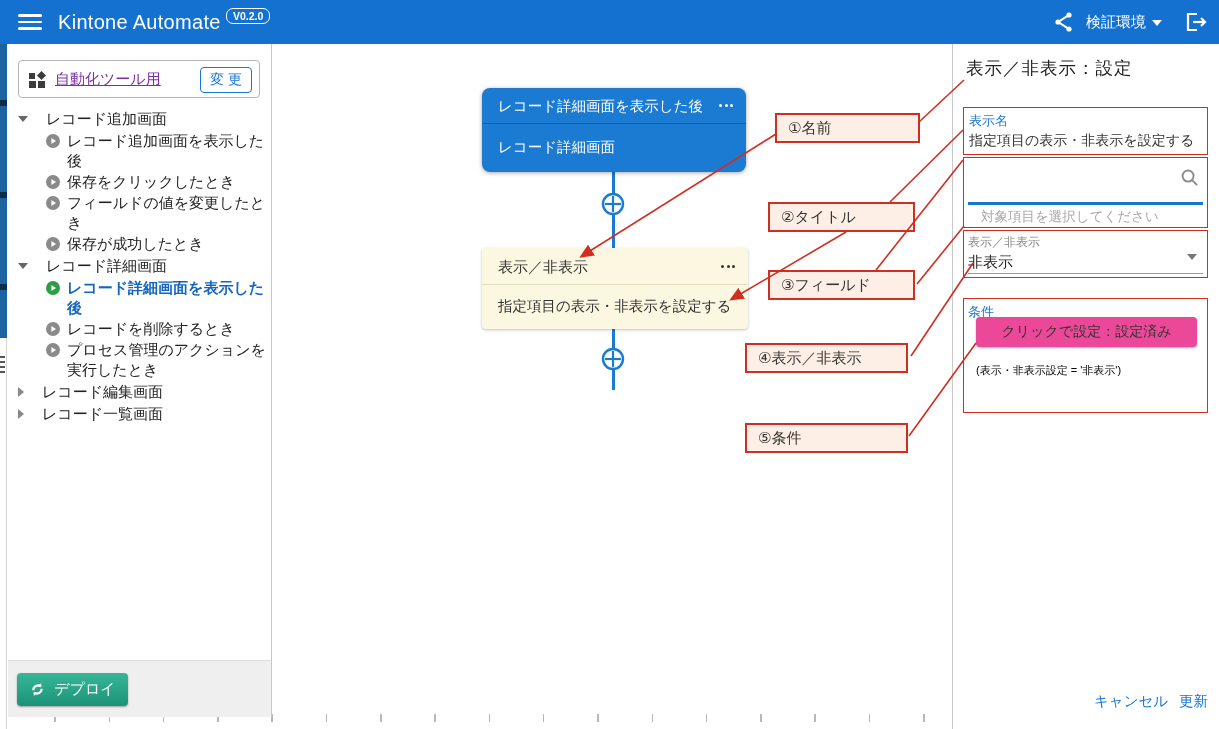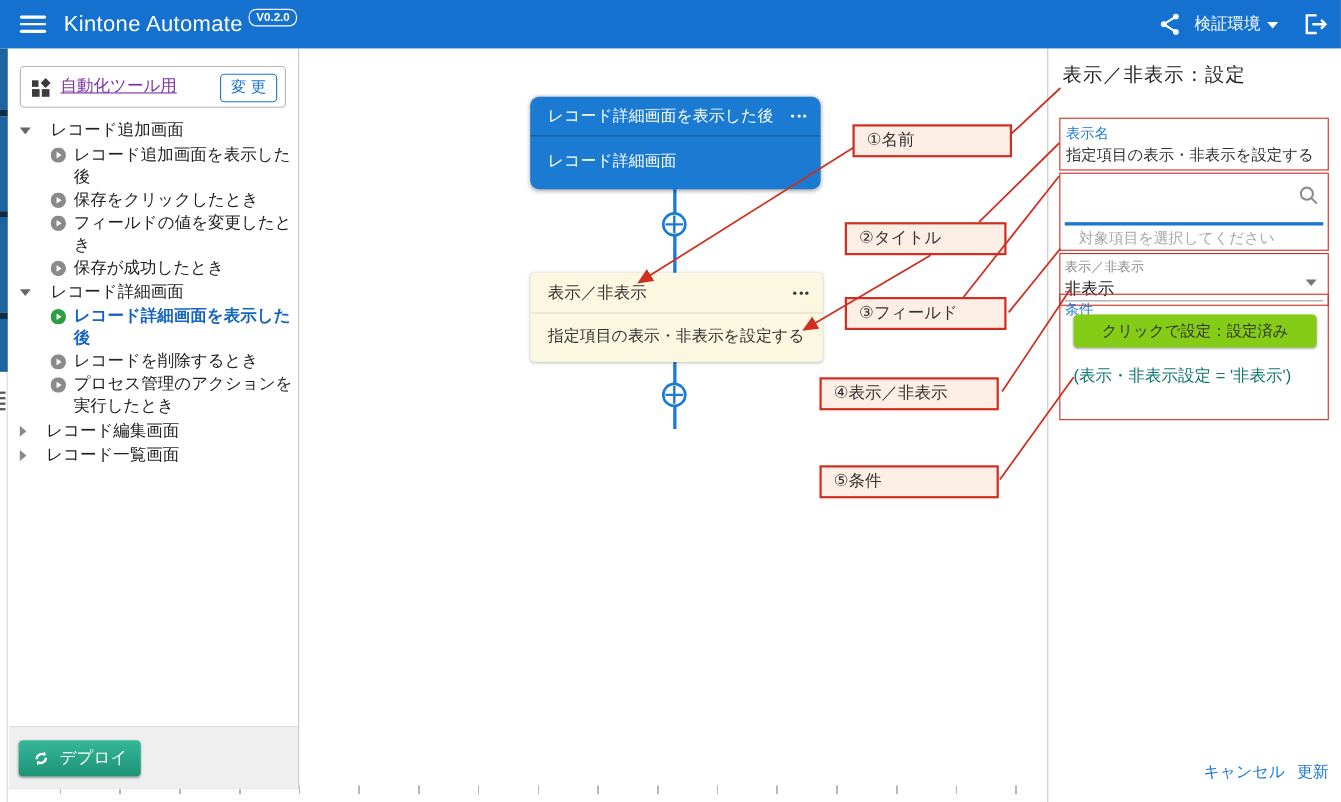--- a/index.html
+++ b/index.html
@@ -71,24 +71,24 @@
   .grp-field{top:113px;height:71px;}
   .grp-field .fg-label{font-size:14px;padding-top:6px;}
   .field-underline{position:absolute;left:4px;right:4px;top:44px;height:2.5px;background:var(--accent);}
   .field-placeholder{position:absolute;left:17px;top:50px;font-size:13.5px;color:#a8a8a8;white-space:nowrap;}
   .search-icon{position:absolute;right:8px;top:10px;}
   .grp-visibility{top:186px;height:48px;}
   .grp-visibility .fg-label{font-size:12px;color:#8a8a8a;padding-top:3px;padding-left:4px;}
   .grp-visibility .fg-value{font-size:15px;color:#222;padding-left:4px;}
   .dd-caret{position:absolute;right:10px;top:23px;width:0;height:0;border-left:5px solid transparent;border-right:5px solid transparent;border-top:6px solid #777;cursor:pointer;}
   .dd-underline{position:absolute;left:4px;right:4px;bottom:3px;height:1px;background:#9a9a9a;}
-  .grp-condition{top:223px;height:115px;}
+  .grp-condition{top:254px;height:115px;}
   .grp-condition .fg-label{padding-left:4px;}
-  .cond-btn{position:absolute;left:12px;top:18px;width:221px;height:30px;background:#84cc16;border:none;border-radius:4px;font-size:14px;color:#333;box-shadow:0 1px 2px rgba(0,0,0,.3);cursor:pointer;}
-  .cond-summary{position:absolute;left:12px;top:64px;font-size:15px;color:#0f766e;white-space:nowrap;}
+  .cond-btn{position:absolute;left:12px;top:18px;width:221px;height:30px;background:#ec4899;border:none;border-radius:4px;font-size:14px;color:#333;box-shadow:0 1px 2px rgba(0,0,0,.3);cursor:pointer;}
+  .cond-summary{position:absolute;left:12px;top:64px;font-size:11px;color:#000000;white-space:nowrap;}
   .panel-link{position:absolute;top:648px;font-size:14.5px;color:var(--accent);cursor:pointer;}
   .link-cancel{left:141px;}
   .link-update{left:226px;}
 
   
   .overlay{position:absolute;left:0;top:0;width:1219px;height:729px;pointer-events:none;z-index:7;}
   .bottom-ticks{position:absolute;left:0;top:714px;width:1219px;height:8px;background:repeating-linear-gradient(90deg,#b8b8b8 0 1.5px,transparent 1.5px 54.3px);z-index:0;}
 </style>
 </head>
 <body>

